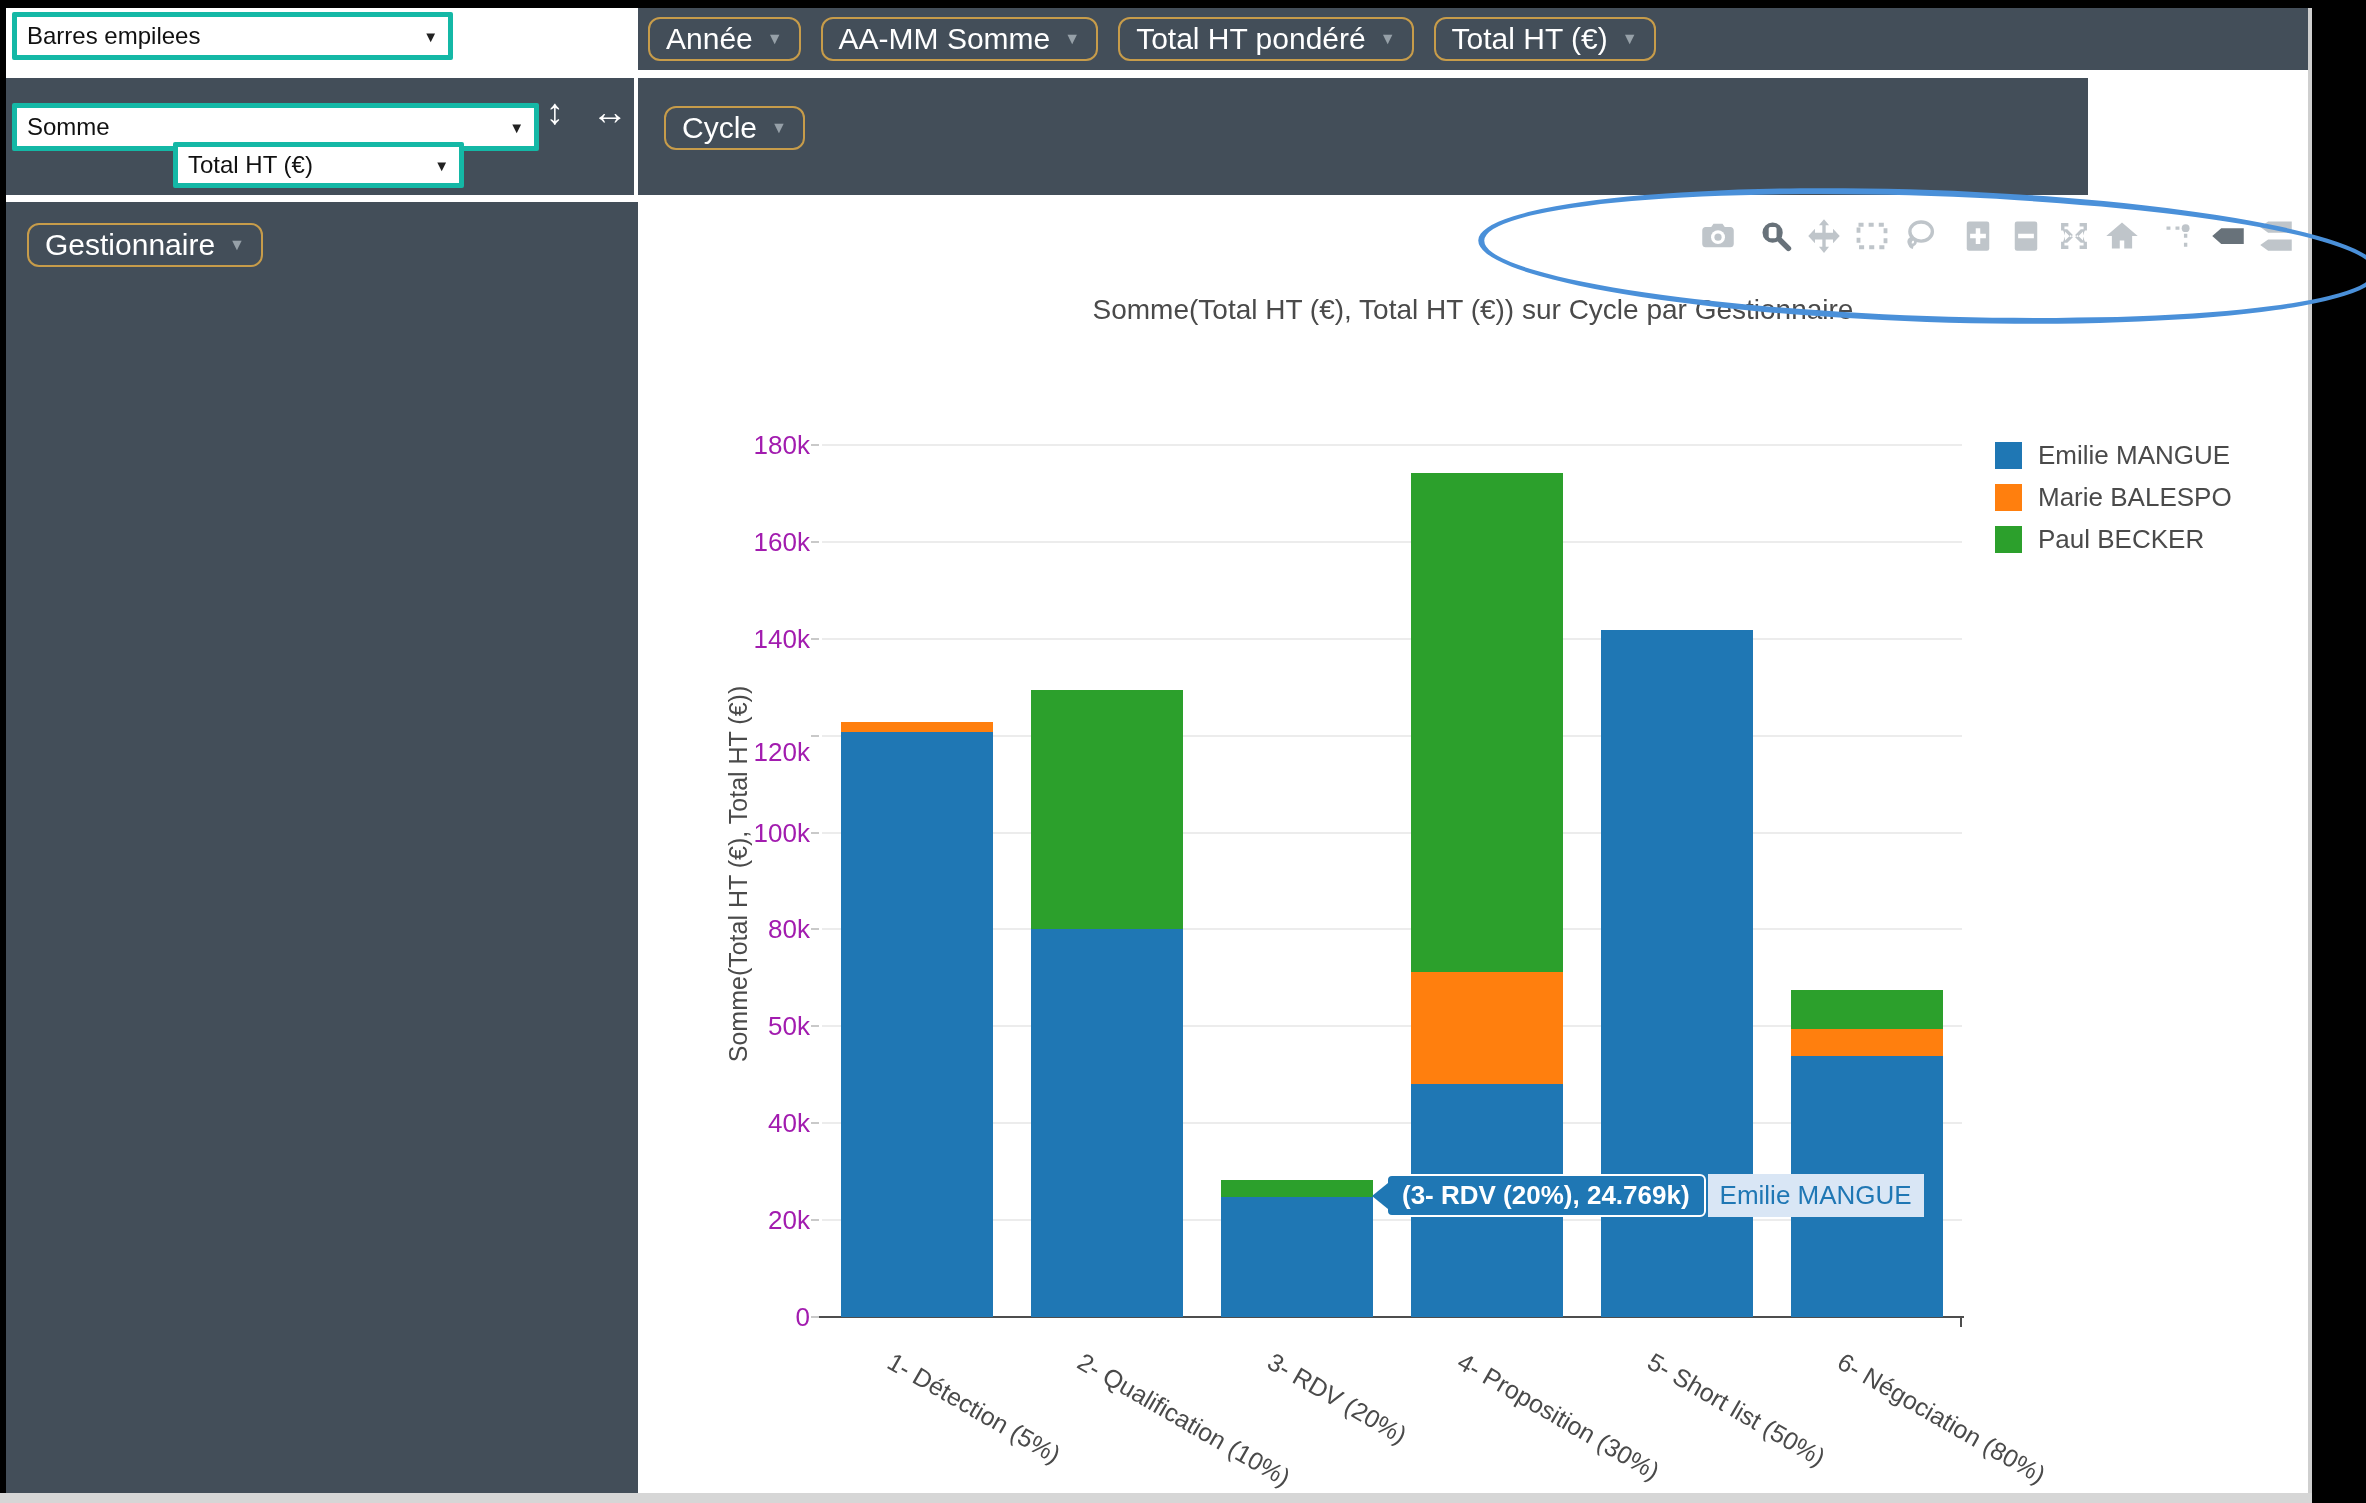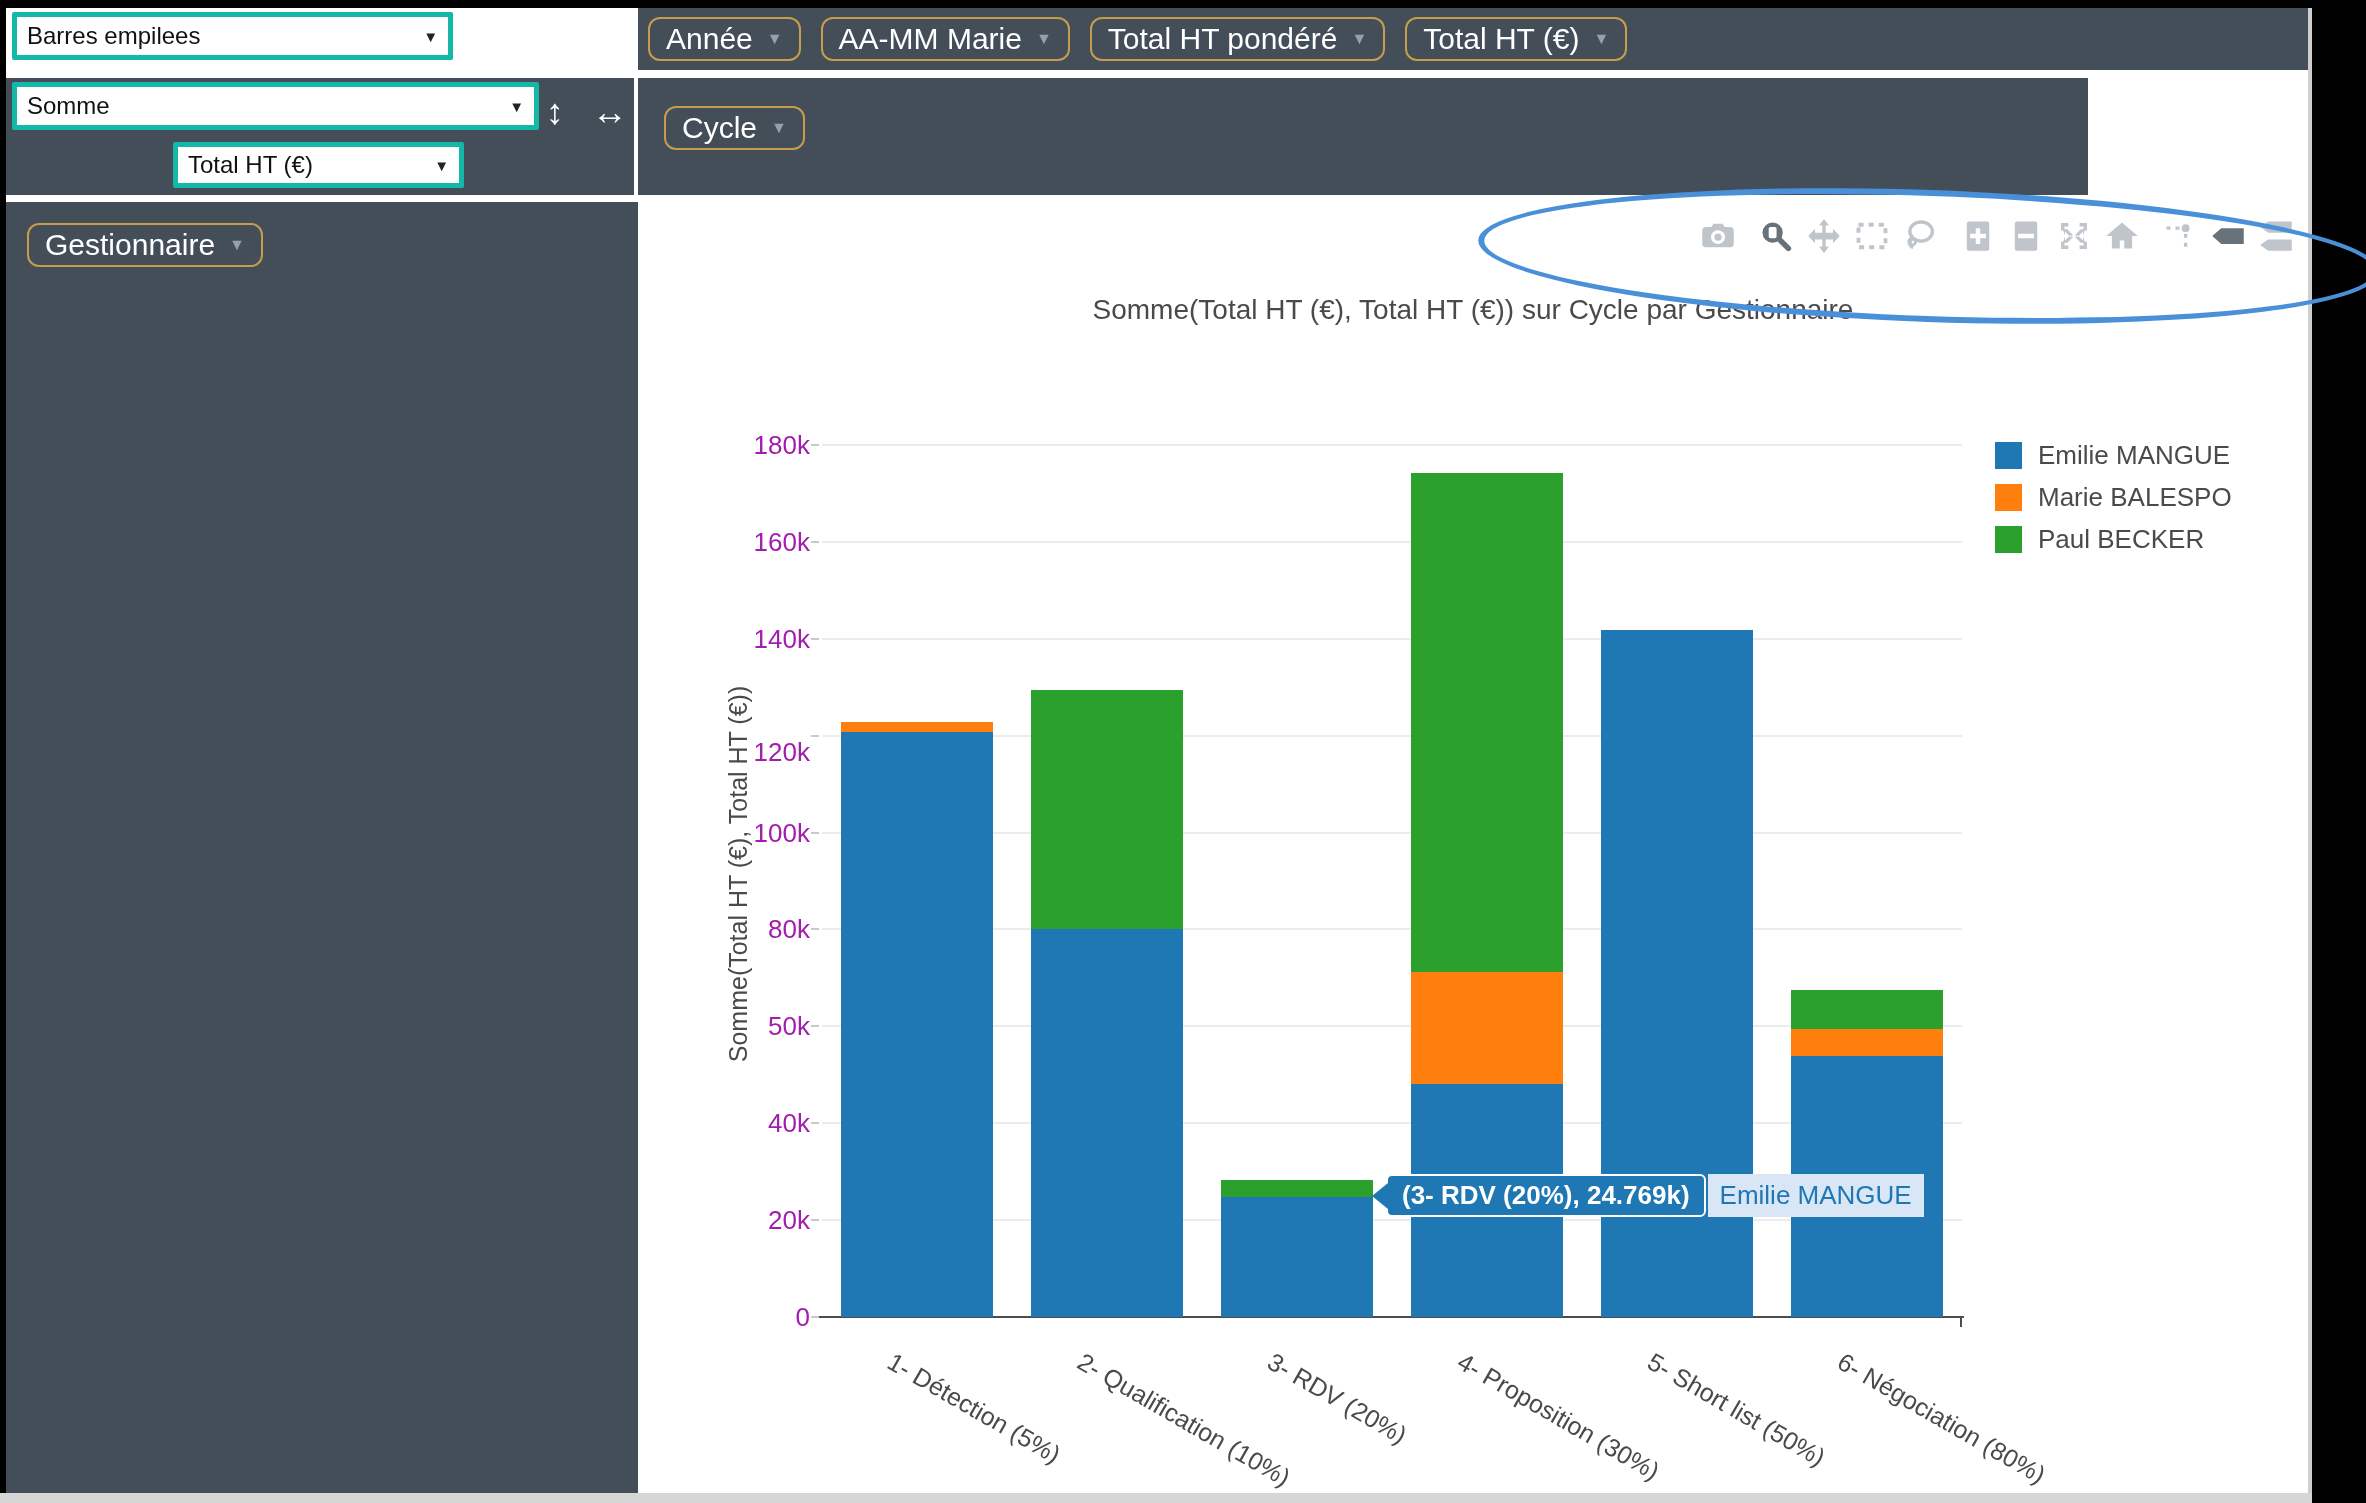--- a/index.html
+++ b/index.html
@@ -9,21 +9,21 @@
              background:#fff; border-right:4px solid #cfcfcf; }
   .bottom-strip { position:absolute; left:0; top:1493px; width:2312px; height:10px; background:#d6d6d6; }
 
   
   .select-box { position:absolute; background:#fff; border:5px solid #14b8a6; border-radius:2px;
                 display:flex; align-items:center; font-size:24px; color:#111; padding:0 10px; cursor:default; }
   .select-box .sel-label { flex:1 1 auto; white-space:nowrap; overflow:hidden; }
   .select-box .sel-arrow { font-size:15px; color:#222; margin-left:8px; }
   #chart-type-select { left:6px; top:4px; width:411px; height:38px; }
   .agg-panel { position:absolute; left:0; top:70px; width:628px; height:117px; background:#434e59; }
-  #aggregator-select { left:6px; top:4px; width:497px; height:38px; }
+  #aggregator-select { left:6px; top:25px; width:497px; height:38px; }
   #aggregator-field-select { left:167px; top:64px; width:261px; height:36px; }
   .order-btn { position:absolute; color:#fff; font-size:36px; line-height:36px; cursor:pointer; }
   #row-order-btn { left:540px; top:16px; }
   #col-order-btn { left:586px; top:16px; }
   .sidebar { position:absolute; left:0; top:194px; width:704px; height:1291px; background:#434e59; }
 
   
   .row1 { position:absolute; left:632px; top:0; width:1670px; height:62px; background:#434e59;
           display:flex; align-items:center; padding-left:10px; gap:20px; box-sizing:border-box; }
   .row2 { position:absolute; left:632px; top:70px; width:1450px; height:117px; background:#434e59; }
@@ -98,21 +98,21 @@
       <span class="sel-arrow">▼</span>
     </div>
   </div>
 
   <div class="row1" id="zone-available">
       <span class="field-btn">
         <span>Année</span>
         <span class="fb-arrow">▼</span>
       </span>
       <span class="field-btn">
-        <span>AA-MM Marie</span>
+        <span>AA-MM Somme</span>
         <span class="fb-arrow">▼</span>
       </span>
       <span class="field-btn">
         <span>Total HT pondéré</span>
         <span class="fb-arrow">▼</span>
       </span>
       <span class="field-btn">
         <span>Total HT (€)</span>
         <span class="fb-arrow">▼</span>
       </span>

